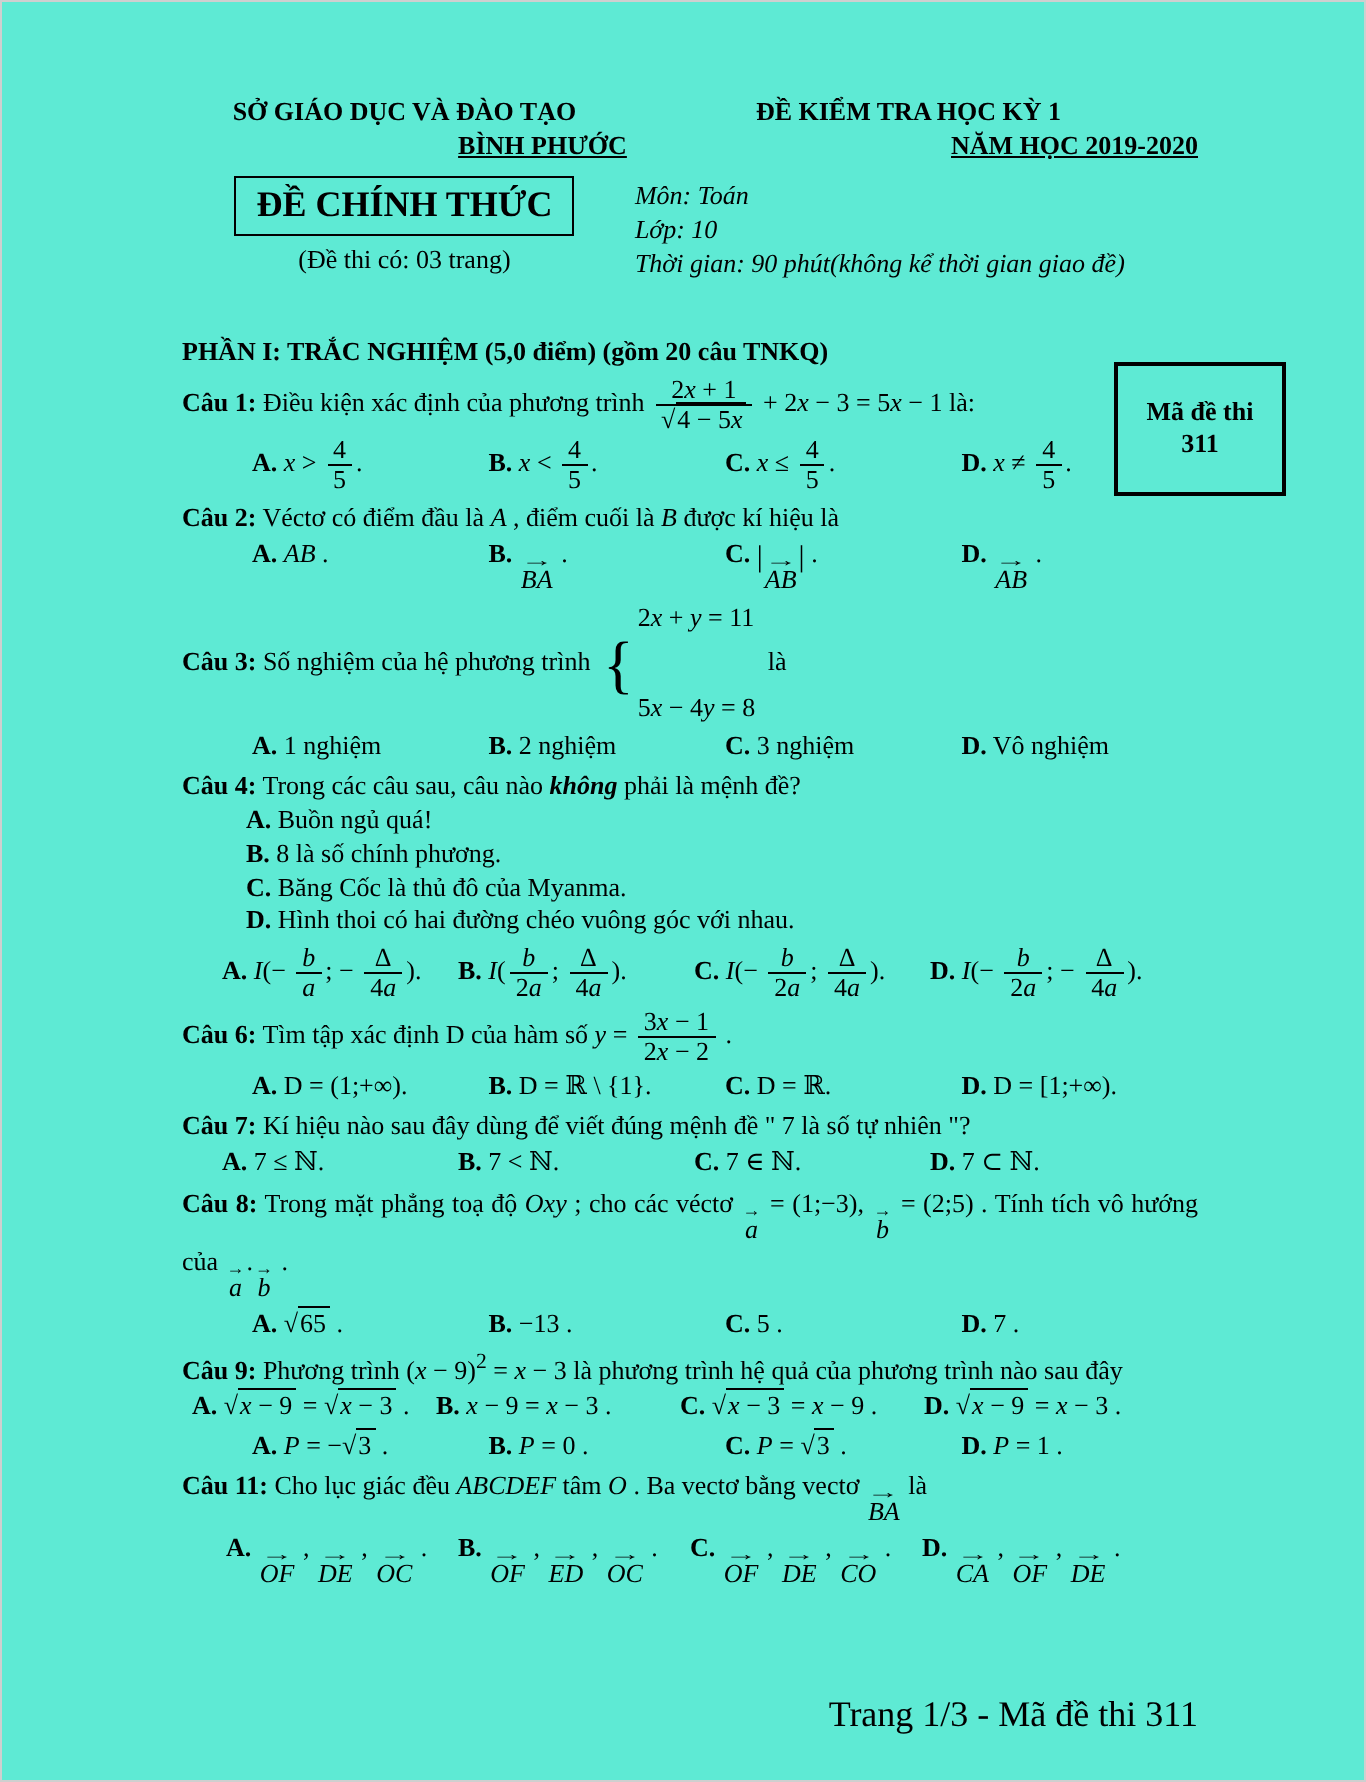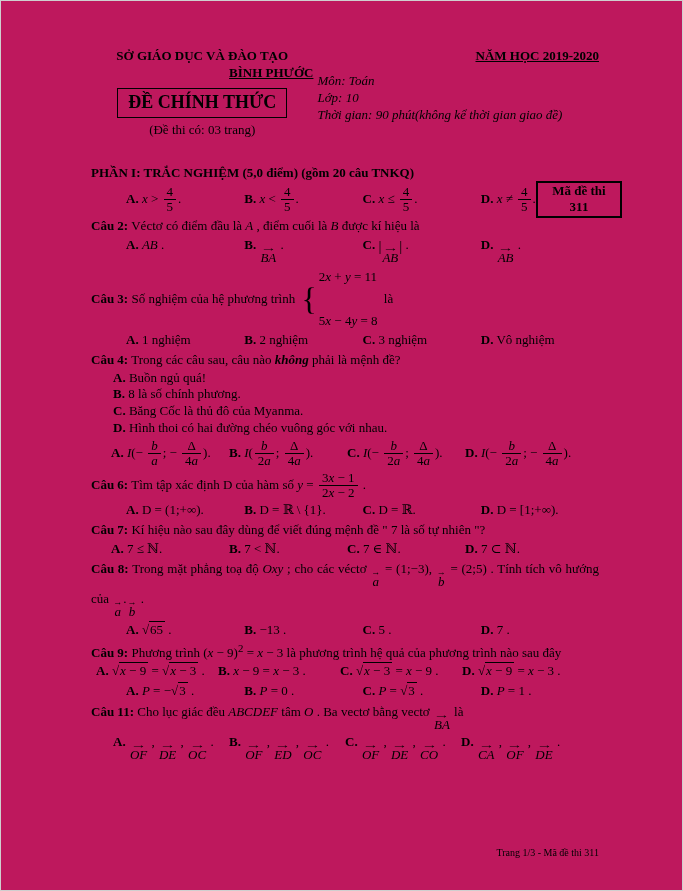--- a/index.html
+++ b/index.html
@@ -1,108 +1,110 @@
 <!DOCTYPE html>
 <html><head>
 <meta charset="utf-8">
 <style>
   html,body{margin:0;padding:0;background:#e8e8e8;}
   .page{
-    position:relative;width:683px;height:891px;background:#be185d;
+    position:relative;width:683px;height:891px;background:#5eead4;
     font-family:"Liberation Serif","DejaVu Serif",serif;
     color:#000;font-size:13px;line-height:1.32;
     box-sizing:border-box;padding:46px 83px 0 90px;
     margin:0 auto;overflow:hidden;border:1px solid #cfcfcf;
   }
   .header{display:flex;}
   .h-left{width:232px;text-align:center;}
   .h-right{margin-left:-4px;width:302px;text-align:center;}
   .b{font-weight:bold;}
   .u{text-decoration:underline;text-align:right;}
   .official-box{
     display:inline-block;border:1px solid #000;padding:2px 10px;
     font-weight:bold;font-size:18px;margin:7px auto 3px;
   }
   .pages-note{font-size:13px;}
   .h-meta{margin-top:9px;text-align:left;padding-left:8px;font-style:italic;}
   .h-meta div{line-height:1.3;}
   .exam-code-box{
-    position:absolute;left:535px;top:180px;width:86px;
+    position:absolute;left:556px;top:180px;width:86px;
     border:2px solid #000;text-align:center;font-weight:bold;
-    font-size:13px;line-height:1.25;padding:0 2px;box-sizing:border-box;
+    font-size:13px;line-height:1.25;padding:15px 2px;box-sizing:border-box;
   }
   .part-title{font-weight:bold;margin-top:26px;margin-bottom:4px;}
   .question{margin-bottom:3px;}
   .stem{margin-bottom:1px;}
   .stem .qlabel{font-weight:bold;}
   .opts{display:flex;margin-top:1px;margin-bottom:2px;}
   .opts .okey{font-weight:bold;}
   .opts-row{margin-left:35px;}
   .opts-row .opt{width:130px;}
   .opts-tight{margin-left:20px;}
   .opts-tight .opt{width:118px;}
   .opts-wide{margin-left:5px;}
   .opts-wide .opt{width:122px;}
   .opts-wide2{margin-left:22px;}
   .opts-wide2 .opt{width:116px;}
-  .opts-stack{display:block;margin-left:22px;}
+  .opts-stack{display:block;margin-left:32px;}
   .opts-stack .opt{display:block;width:auto;line-height:1.28;}
   .justify{text-align:justify;}
   
   .frac{display:inline-block;vertical-align:middle;text-align:center;line-height:1.08;margin:0 2px;}
   .frac .fn{display:block;border-bottom:1px solid #000;padding:0 3px;}
   .frac .fd{display:block;padding:0 3px;}
   .sq{white-space:nowrap;}
   .sq .vn{border-top:1px solid #000;padding:0 2px 0 1px;}
   .vec{display:inline-flex;flex-direction:column;align-items:center;line-height:1;vertical-align:-2px;margin:0 1px;}
   .vec .va{font-size:9px;line-height:4px;height:5px;transform:scaleX(1.8);}
   .vec.vec1 .va{transform:none;}
   .vec .vb{line-height:1.15;}
   .cases{display:inline-flex;align-items:center;vertical-align:middle;margin:0 3px;}
   .cases .cb{font-size:32px;font-weight:400;line-height:0.95;margin-right:2px;}
   .cases .cr{display:inline-flex;flex-direction:column;line-height:1.3;text-align:left;gap:28px;}
   .ab{font-size:15px;vertical-align:-2px;}
   .footer{
     position:absolute;top:845px;left:90px;right:83px;
-    text-align:right;font-size:10px;
+    text-align:right;font-size:18px;
   }
 </style>
 </head>
 <body>
 
 <div class="page">
 
   <div class="header">
     <div class="h-left">
       <div class="b">SỞ GIÁO DỤC VÀ ĐÀO TẠO</div>
       <div class="b u">BÌNH PHƯỚC</div>
       <div>
         <span class="official-box">ĐỀ CHÍNH THỨC</span>
       </div>
       <div class="pages-note">(Đề thi có: 03 trang)</div>
     </div>
     <div class="h-right">
+      <div class="b">ĐỀ KIỂM TRA HỌC KỲ 1</div>
       <div class="b u">NĂM HỌC 2019-2020</div>
       <div class="h-meta">
         <div>Môn: Toán</div>
         <div>Lớp: 10</div>
         <div>Thời gian: 90  phút(không kể thời gian giao đề)</div>
       </div>
     </div>
   </div>
 
   <div class="exam-code-box">
     <div>Mã đề thi</div>
     <div>311</div>
   </div>
 
   <div class="part-title">PHẦN I: TRẮC NGHIỆM (5,0 điểm) (gồm 20 câu TNKQ)</div>
 
   <div>
       <div class="question">
+        <div class="stem"><span class="qlabel">Câu 1:</span> Điều kiện xác định của phương trình <span class="frac"><span class="fn">2<i>x</i> + 1</span><span class="fd"><span class="sq">√<span class="vn">4 − 5<i>x</i></span></span></span></span> + 2<i>x</i> − 3 = 5<i>x</i> − 1 là:</div>
         <div class="opts opts-row">
           <div class="opt"><span class="okey">A.</span> <i>x</i> &gt; <span class="frac"><span class="fn">4</span><span class="fd">5</span></span>.</div>
           <div class="opt"><span class="okey">B.</span> <i>x</i> &lt; <span class="frac"><span class="fn">4</span><span class="fd">5</span></span>.</div>
           <div class="opt"><span class="okey">C.</span> <i>x</i> ≤ <span class="frac"><span class="fn">4</span><span class="fd">5</span></span>.</div>
           <div class="opt"><span class="okey">D.</span> <i>x</i> ≠ <span class="frac"><span class="fn">4</span><span class="fd">5</span></span>.</div>
         </div>
       </div>
       <div class="question">
         <div class="stem"><span class="qlabel">Câu 2:</span> Véctơ có điểm đầu là <i>A</i> , điểm cuối là <i>B</i>  được kí hiệu là</div>
         <div class="opts opts-row">

